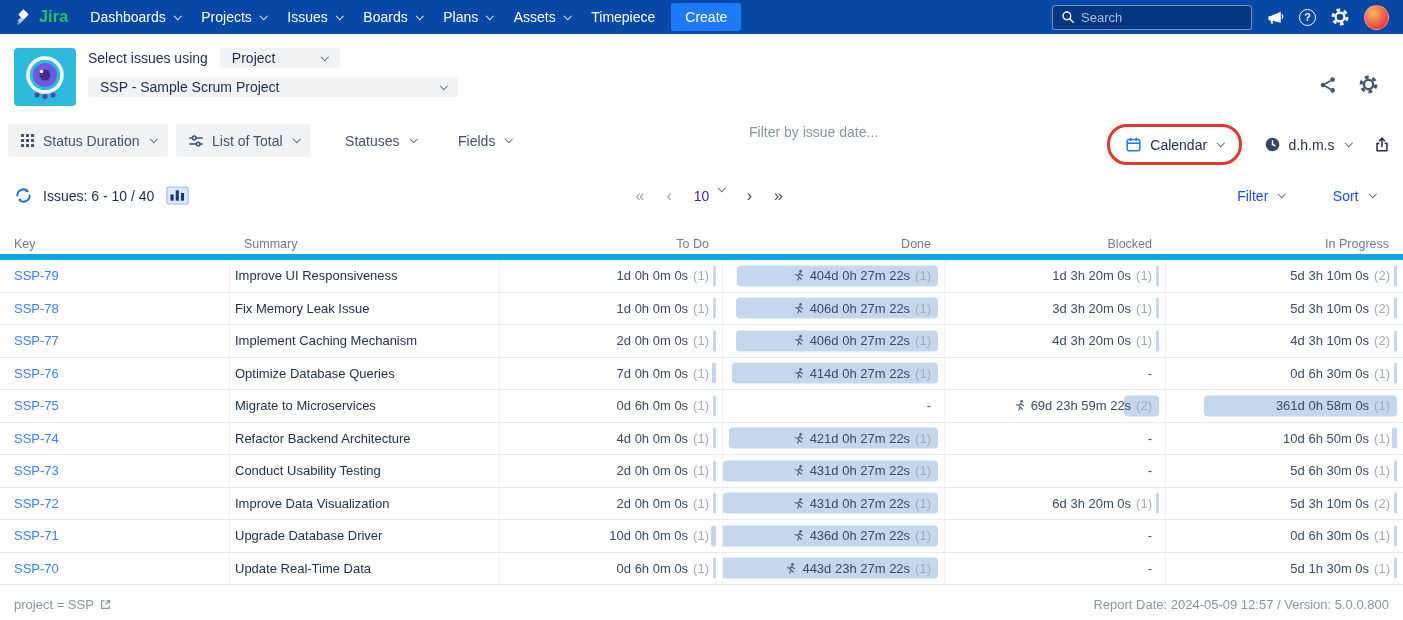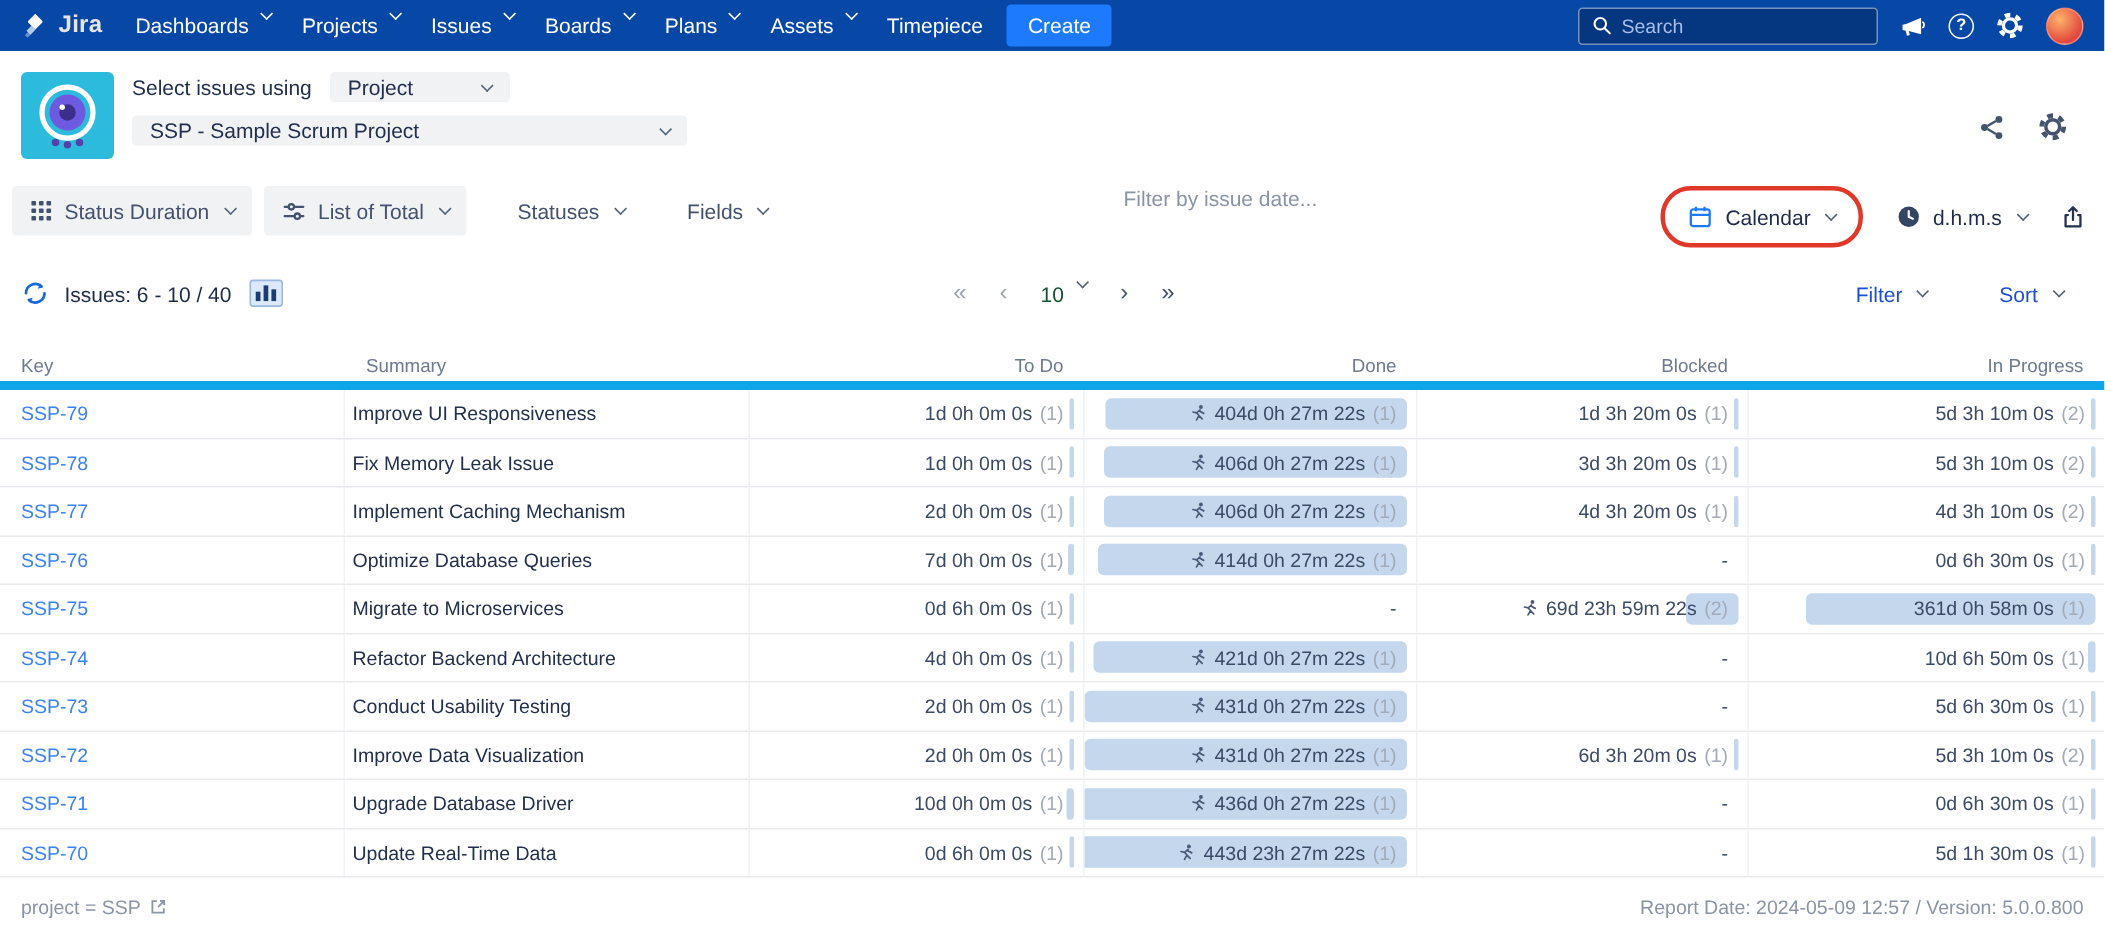--- a/index.html
+++ b/index.html
@@ -4,24 +4,24 @@
 <style>
   *{box-sizing:border-box;margin:0;padding:0}
   html,body{width:1403px;height:620px}
   body{font-family:"Liberation Sans",sans-serif;background:#fff;overflow:hidden;position:relative}
   button{font-family:inherit;cursor:pointer}
   a{cursor:pointer}
   .chev{display:inline-block;width:5.5px;height:5.5px;border-right:1.6px solid currentColor;border-bottom:1.6px solid currentColor;transform:rotate(45deg);margin-top:-3px;margin-left:3px;flex:none}
 
   
   .navbar{height:34px;background:#0747A6;display:flex;align-items:center;padding:0 14px;color:#fff}
-  .brand{display:flex;align-items:center;gap:6px;color:#e5e5e5;text-decoration:none;margin-right:22px}
+  .brand{display:flex;align-items:center;gap:6px;color:#22c55e;text-decoration:none;margin-right:22px}
   .brand-text{font-size:16px;font-weight:700;letter-spacing:.2px}
   .nav-links{display:flex;align-items:center;gap:21px}
-  .nav-item{display:flex;align-items:flex-start;gap:6px;color:#fff;font-size:14px;font-weight:500;text-decoration:none}
+  .nav-item{display:flex;align-items:center;gap:6px;color:#fff;font-size:14px;font-weight:500;text-decoration:none}
   .create-btn{margin-left:16px;background:#1D7AFC;color:#fff;border:none;border-radius:3px;font-size:14px;font-weight:500;padding:6px 14px}
   .nav-right{margin-left:auto;display:flex;align-items:center;gap:14px}
   .search-box{display:flex;align-items:center;gap:6px;width:200px;height:25px;padding:0 8px;border:1px solid rgba(255,255,255,.45);border-radius:3px;background:rgba(0,0,0,.22)}
   .search-box input{flex:1;background:transparent;border:none;outline:none;color:#fff;font-size:13px;min-width:0}
   .search-box input::placeholder{color:#A9BEE8}
   .nav-icon{display:inline-flex;align-items:center}
   .help-badge{width:17px;height:17px;border:1.6px solid #fff;border-radius:50%;display:inline-flex;align-items:center;justify-content:center;font-size:11px;font-weight:700;color:#fff}
   .avatar{width:25px;height:25px;border-radius:50%;background:radial-gradient(circle at 35% 30%,#FFB36B,#E2483D 70%);display:inline-block;border:1px solid rgba(255,255,255,.3)}
 
   
@@ -50,21 +50,21 @@
   .calendar-label{color:#1F2B4A;font-weight:500}
   .fmt-label{color:#1F2B4A;font-weight:500}
 
   
   .pager{display:flex;align-items:center;padding:6px 14px 10px}
   .issues-label{font-size:14px;color:#1F2B4A;margin:0 12px 0 10px}
   .chart-btn{display:inline-flex;cursor:pointer}
   .page-controls{flex:1;display:flex;justify-content:center;align-items:center;gap:22px}
   .pg{font-size:16px;color:#42526E;line-height:1;user-select:none}
   .pg-dis{color:#9AA3B2}
-  .page-size{display:inline-flex;align-items:flex-start;gap:7px;background:none;border:none;font-size:14px;color:#14532d}
+  .page-size{display:inline-flex;align-items:flex-start;gap:7px;background:none;border:none;font-size:14px;color:#4c1d95}
   .page-size .chev{color:#505F79}
   .pager-right{display:flex;align-items:center;gap:24px;margin-right:6px}
   .pager-right .tool-btn{color:#1d4ed8}
 
   
   .thead,.trow{display:grid;grid-template-columns:230px 270px 223px 222px 221px 237px}
   .thead{height:26px;align-items:center;color:#6E7A90;font-size:12.5px;border-bottom:6px solid #0ea5e9;margin-top:12px}
   .th.left{padding-left:14px}
   .th.right{text-align:right;padding-right:14px}
   .trow{height:32.5px;border-bottom:1px solid #E8EAEE}

